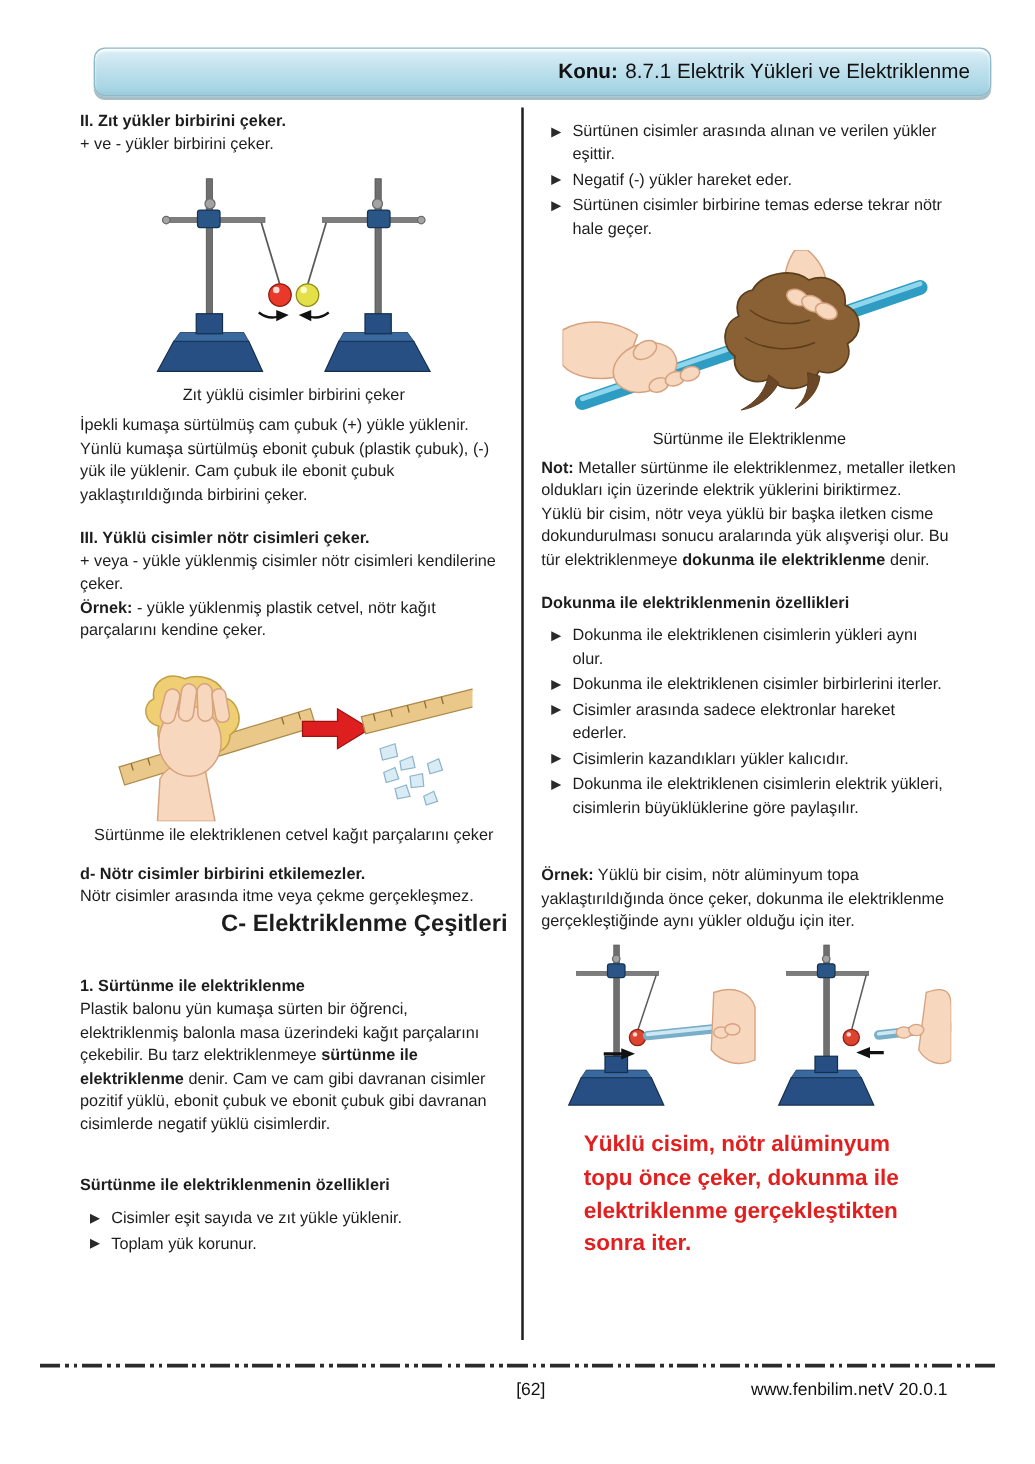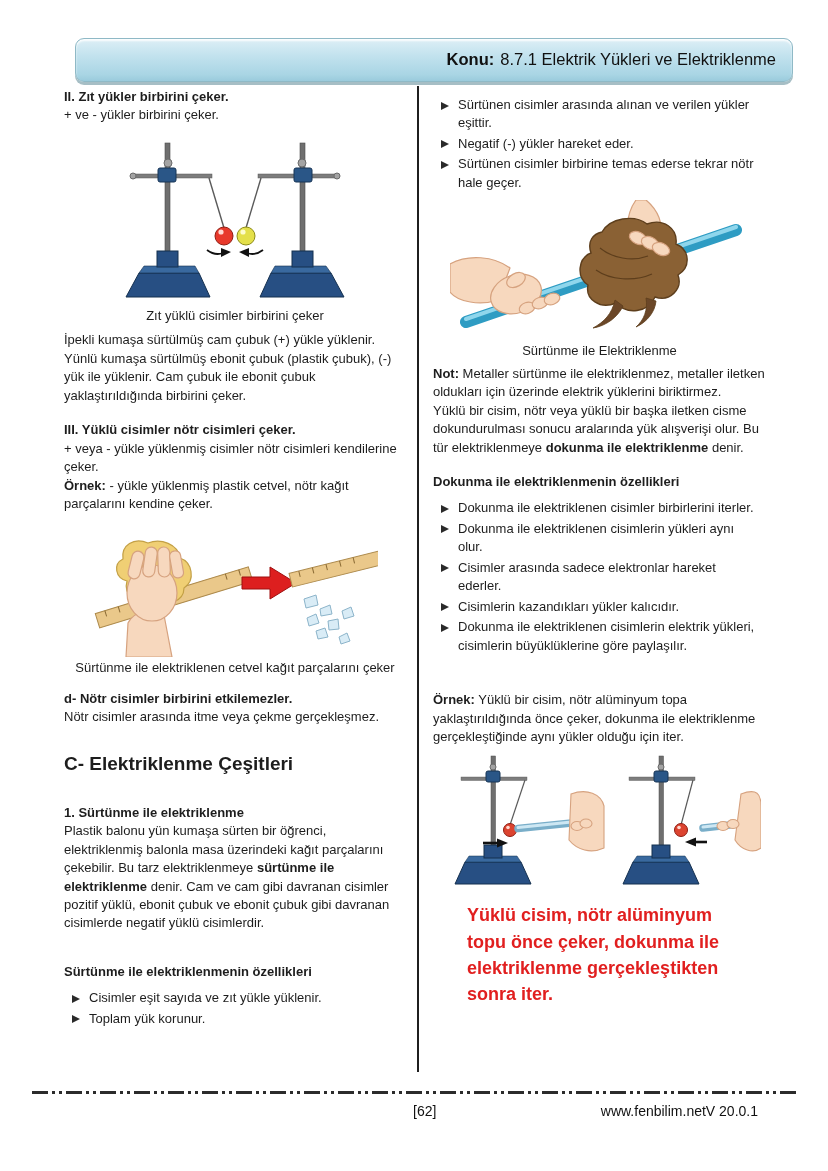--- a/index.html
+++ b/index.html
@@ -1,37 +1,37 @@
 <!DOCTYPE html>
 <html><head>
 <meta charset="utf-8">
 <style>
   html,body{margin:0;padding:0;background:#fff;}
   .page{position:relative;width:828px;height:1171px;background:#ffffff;overflow:hidden;
         font-family:"Liberation Sans","DejaVu Sans",sans-serif;color:#1d1d1d;font-size:13px;line-height:1.42;}
   
-  .topic-bar{position:absolute;left:75px;top:38px;width:718px;height:44px;border-radius:9px;
+  .topic-bar{position:absolute;left:75px;top:38px;width:718px;height:39px;border-radius:9px;
         background:linear-gradient(180deg,#ddeff6 0%,#c2e2ee 40%,#a9d5e4 85%,#9acbdc 100%);
         border:1px solid #8fb9c6;box-shadow:0 3px 0 rgba(93,136,150,.55), inset 0 2px 2px rgba(255,255,255,.9);
         display:flex;align-items:center;justify-content:flex-end;padding-right:16px;box-sizing:border-box;
         font-size:16.5px;color:#111;}
   .topic-bar .lbl{font-weight:700;margin-right:6px;}
   
   .col{position:absolute;top:88px;}
   .col-left{left:64px;width:342px;}
   .col-right{left:433px;width:333px;}
   .divider{position:absolute;left:417px;top:86px;width:2px;height:986px;background:#1f1f1f;}
   .h{font-weight:700;}
   p{margin:0;}
   .mt4{margin-top:4px}.mt6{margin-top:6px}.mt8{margin-top:8px}.mt12{margin-top:12px}
   .mt16{margin-top:16px}.mt18{margin-top:12px}.mt26{margin-top:26px}
   .mt30{margin-top:30px}.mt36{margin-top:36px}
   .caption{text-align:center;margin-top:2px;}
   .fig{display:block;margin:4px auto 0;}
-  .section-c{font-size:19px;font-weight:700;margin-top:24px;}
+  .section-c{font-size:19px;font-weight:700;text-align:right;}
   .blist{margin:8px;padding:0;list-style:none;}
   .bi{display:flex;align-items:flex-start;gap:9px;margin:0 0 2px;}
   .tri{flex:0 0 auto;margin-top:5.5px;width:0;height:0;
        border-left:8px solid #2a2a2a;border-top:4.5px solid transparent;border-bottom:4.5px solid transparent;}
   .red-cap{color:#e11f1f;font-weight:700;font-size:18px;line-height:1.45;margin:4px 0 0 34px;width:276px;}
   
   .footer-line{position:absolute;left:32px;right:30px;top:1091px;height:3px;
        background:repeating-linear-gradient(90deg,#2b2b2b 0 16px,transparent 16px 20px,#2b2b2b 20px 23px,
        transparent 23px 27px,#2b2b2b 27px 30px,transparent 30px 34px);}
   .footer-page{position:absolute;left:413px;top:1102px;font-size:14px;color:#111;}
@@ -210,25 +210,25 @@
     <p class="caption">Sürtünme ile Elektriklenme</p>
 
     <p class="mt4"><span class="h">Not:</span><span> Metaller sürtünme ile elektriklenmez, metaller iletken oldukları için üzerinde elektrik yüklerini biriktirmez.</span></p>
 
     <p><span>Yüklü bir cisim, nötr veya yüklü bir başka iletken cisme dokundurulması sonucu aralarında yük alışverişi olur. Bu tür elektriklenmeye </span><span class="h">dokunma ile elektriklenme</span><span> denir.</span></p>
 
     <p class="h mt16">Dokunma ile elektriklenmenin özellikleri</p>
     <ul class="blist mt12">
       <li class="bi">
           <span class="tri"></span>
+          <span>Dokunma ile elektriklenen cisimlerin yükleri aynı olur.</span>
+        </li>
+      <li class="bi">
+          <span class="tri"></span>
           <span>Dokunma ile elektriklenen cisimler birbirlerini iterler.</span>
-        </li>
-      <li class="bi">
-          <span class="tri"></span>
-          <span>Dokunma ile elektriklenen cisimlerin yükleri aynı olur.</span>
         </li>
       <li class="bi">
           <span class="tri"></span>
           <span>Cisimler arasında sadece elektronlar hareket ederler.</span>
         </li>
       <li class="bi">
           <span class="tri"></span>
           <span>Cisimlerin kazandıkları yükler kalıcıdır.</span>
         </li>
       <li class="bi">

